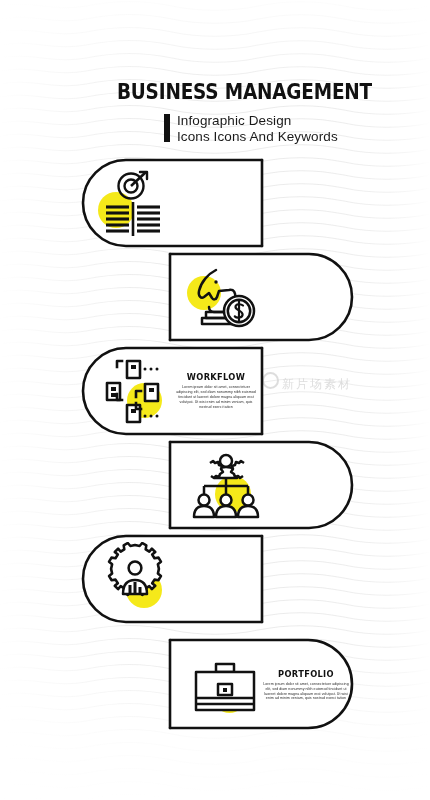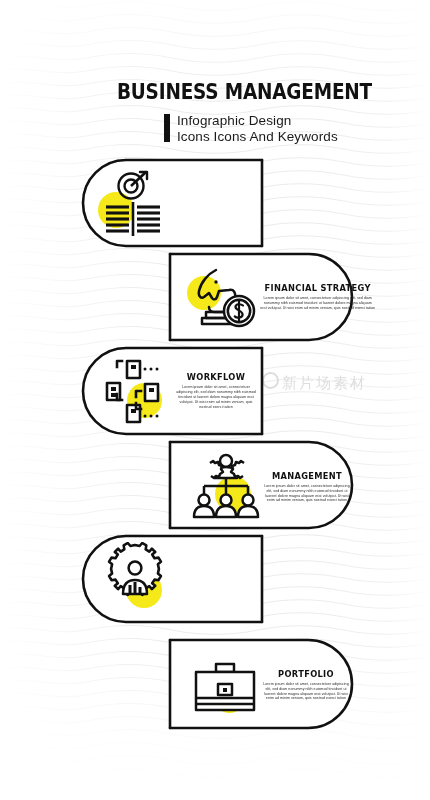--- a/index.html
+++ b/index.html
@@ -16,21 +16,21 @@
   #bg-fade{position:absolute;inset:0;z-index:1;pointer-events:none;
     background:
       linear-gradient(to right, #fff 0px, rgba(255,255,255,.55) 60px, rgba(255,255,255,0) 150px),
       linear-gradient(to left,  #fff 0px, rgba(255,255,255,.25) 40px, rgba(255,255,255,0) 120px),
       linear-gradient(to bottom, rgba(255,255,255,.9) 0px, rgba(255,255,255,0) 90px),
       linear-gradient(to top, #fff 0px, rgba(255,255,255,.85) 60px, rgba(255,255,255,0) 150px);
   }
 
   
   #watermark{position:absolute;left:262px;top:372px;z-index:2;
-    font-size:15px;letter-spacing:2px;color:#d8d8d8;
+    font-size:12px;letter-spacing:2px;color:#d8d8d8;
     font-family:"DejaVu Sans", sans-serif;white-space:nowrap;opacity:.85;}
   #watermark .wm-mark{display:inline-block;width:13px;height:13px;border:2px solid #d8d8d8;
     border-radius:50%;vertical-align:-1px;margin-right:3px;}
 
   
   #header{position:absolute;left:0;top:0;width:430px;z-index:6;text-align:right;}
   #title{
     margin:0;padding:0;
     position:absolute;left:0;top:80px;width:372px;
     text-align:right;
@@ -170,24 +170,20 @@
           <circle cx="53" cy="51" r="15"></circle>
           <circle cx="53" cy="51" r="11.2"></circle>
         </g>
         <g fill="none" stroke="#111" stroke-width="2.2" stroke-linecap="round">
           <path d="M57 45.5 C55 43.8, 49.5 43.4, 49.5 47 C49.5 50.4, 56.6 50.4, 56.6 54.4
                    C56.6 58.2, 50.6 58.2, 48.8 56.4"></path>
           <path d="M53 41.5 V60.5"></path>
         </g>
       </svg>
     </div>
-    <div class="card-text">
-      <div class="card-title">FINANCIAL STRATEGY</div>
-      <div class="card-body">Lorem ipsum dolor sit amet, consectetuer adipiscing elit, sed diam nonummy nibh euismod tincidunt ut laoreet dolore magna aliquam erat volutpat. Ut wisi enim ad minim veniam, quis nostrud exerci tation</div>
-    </div>
   </div>
 
   <div class="card" style="left:100px;top:354px;width:158px;height:74px;align-items:center;">
     <div class="card-icon">
       <div class="blob" style="left:27px;top:29px;width:35px;height:35px;"></div>
       <svg width="74" height="74" viewBox="0 0 74 74">
         <g fill="#fff" stroke="#111" stroke-width="2.6" stroke-linejoin="round">
           <rect x="27" y="7" width="13" height="17"></rect>
           <rect x="7" y="29" width="13" height="17"></rect>
           <rect x="45" y="30" width="13" height="17"></rect>
@@ -246,24 +242,20 @@
 
         <g fill="#fff" stroke="#111" stroke-width="2.5" stroke-linejoin="round">
           <circle cx="14" cy="50" r="5.5"></circle>
           <path d="M4 67 C4 59, 8 56, 14 56 C20 56, 24 59, 24 67 Z"></path>
           <circle cx="36" cy="50" r="5.5"></circle>
           <path d="M26 67 C26 59, 30 56, 36 56 C42 56, 46 59, 46 67 Z"></path>
           <circle cx="58" cy="50" r="5.5"></circle>
           <path d="M48 67 C48 59, 52 56, 58 56 C64 56, 68 59, 68 67 Z"></path>
         </g>
       </svg>
-    </div>
-    <div class="card-text">
-      <div class="card-title">MANAGEMENT</div>
-      <div class="card-body">Lorem ipsum dolor sit amet, consectetuer adipiscing elit, sed diam nonummy nibh euismod tincidunt ut laoreet dolore magna aliquam erat volutpat. Ut wisi enim ad minim veniam, quis nostrud exerci tation</div>
     </div>
   </div>
 
   <div class="card" style="left:98px;top:542px;width:160px;height:74px;">
     <div class="card-icon">
       <div class="blob" style="left:28px;top:30px;width:36px;height:36px;"></div>
       <svg width="74" height="74" viewBox="0 0 74 74">
         <g fill="#fff" stroke="#111" stroke-width="2.6" stroke-linejoin="round">
           <path d="M37 3
                    l4.6 1.0 2.6 -3.0 4.1 2.4 -0.6 4.0 3.6 2.3 2.6 -3.0 3.3 3.3 -3.0 2.6

